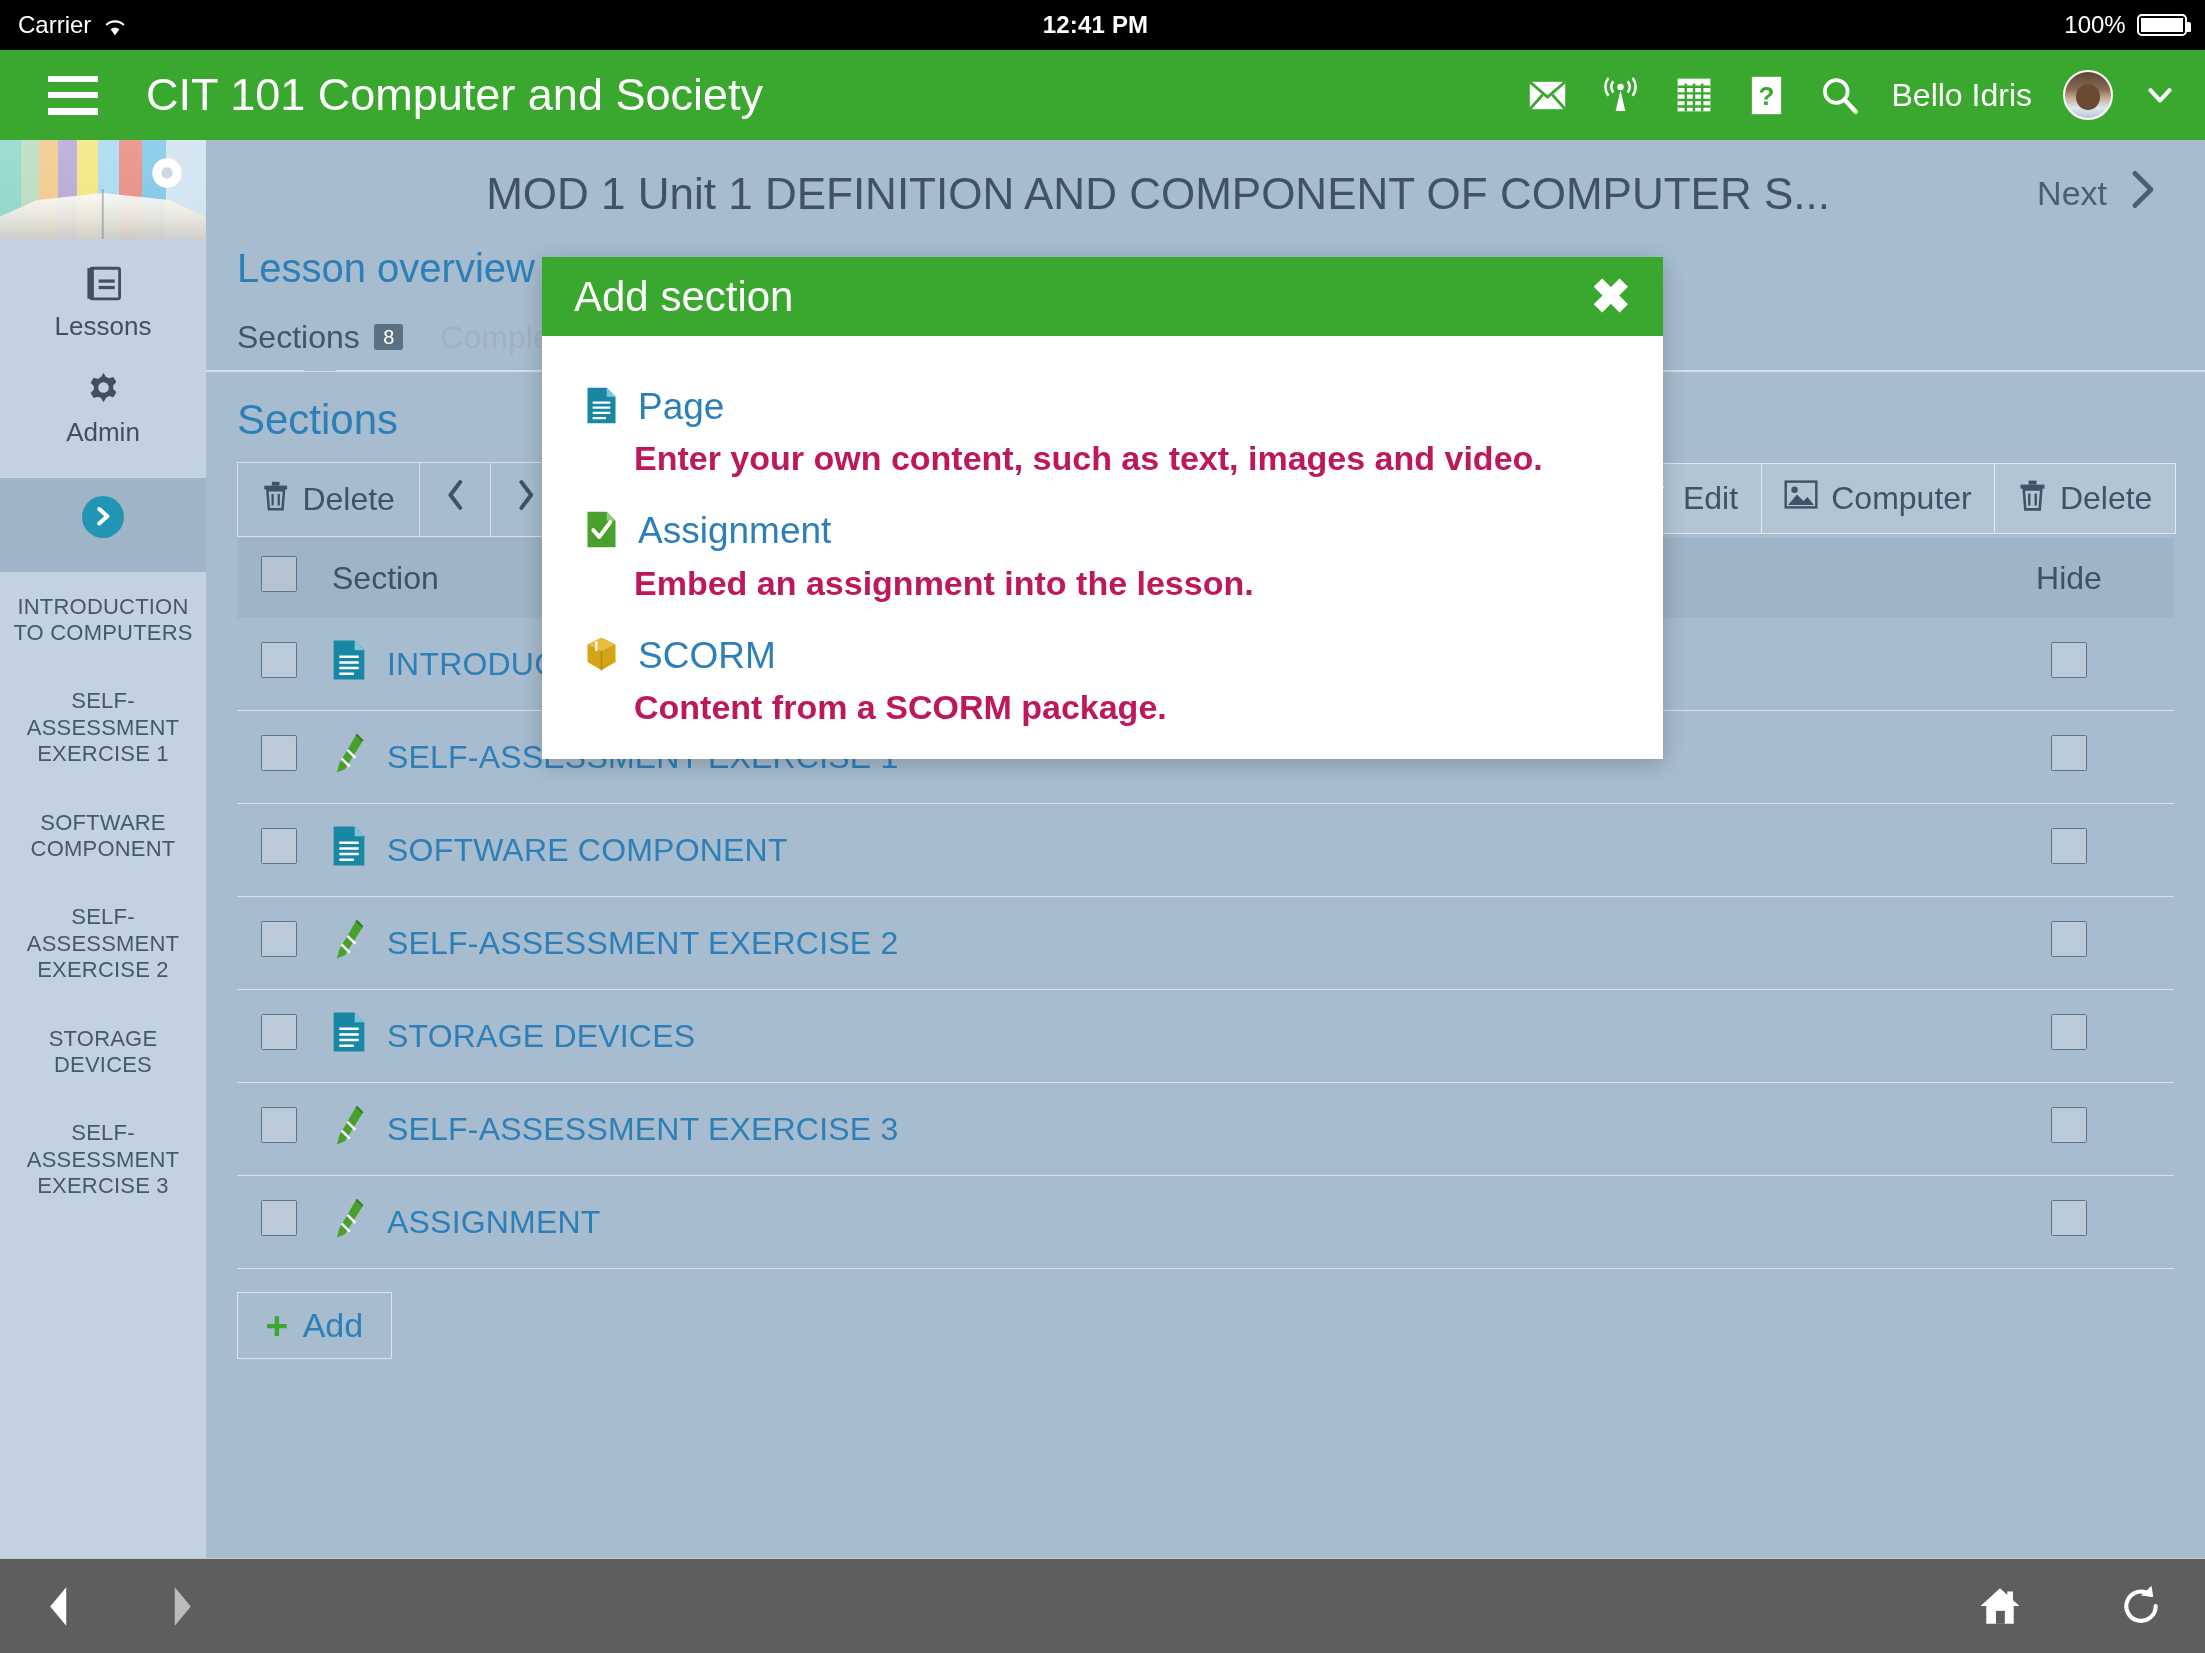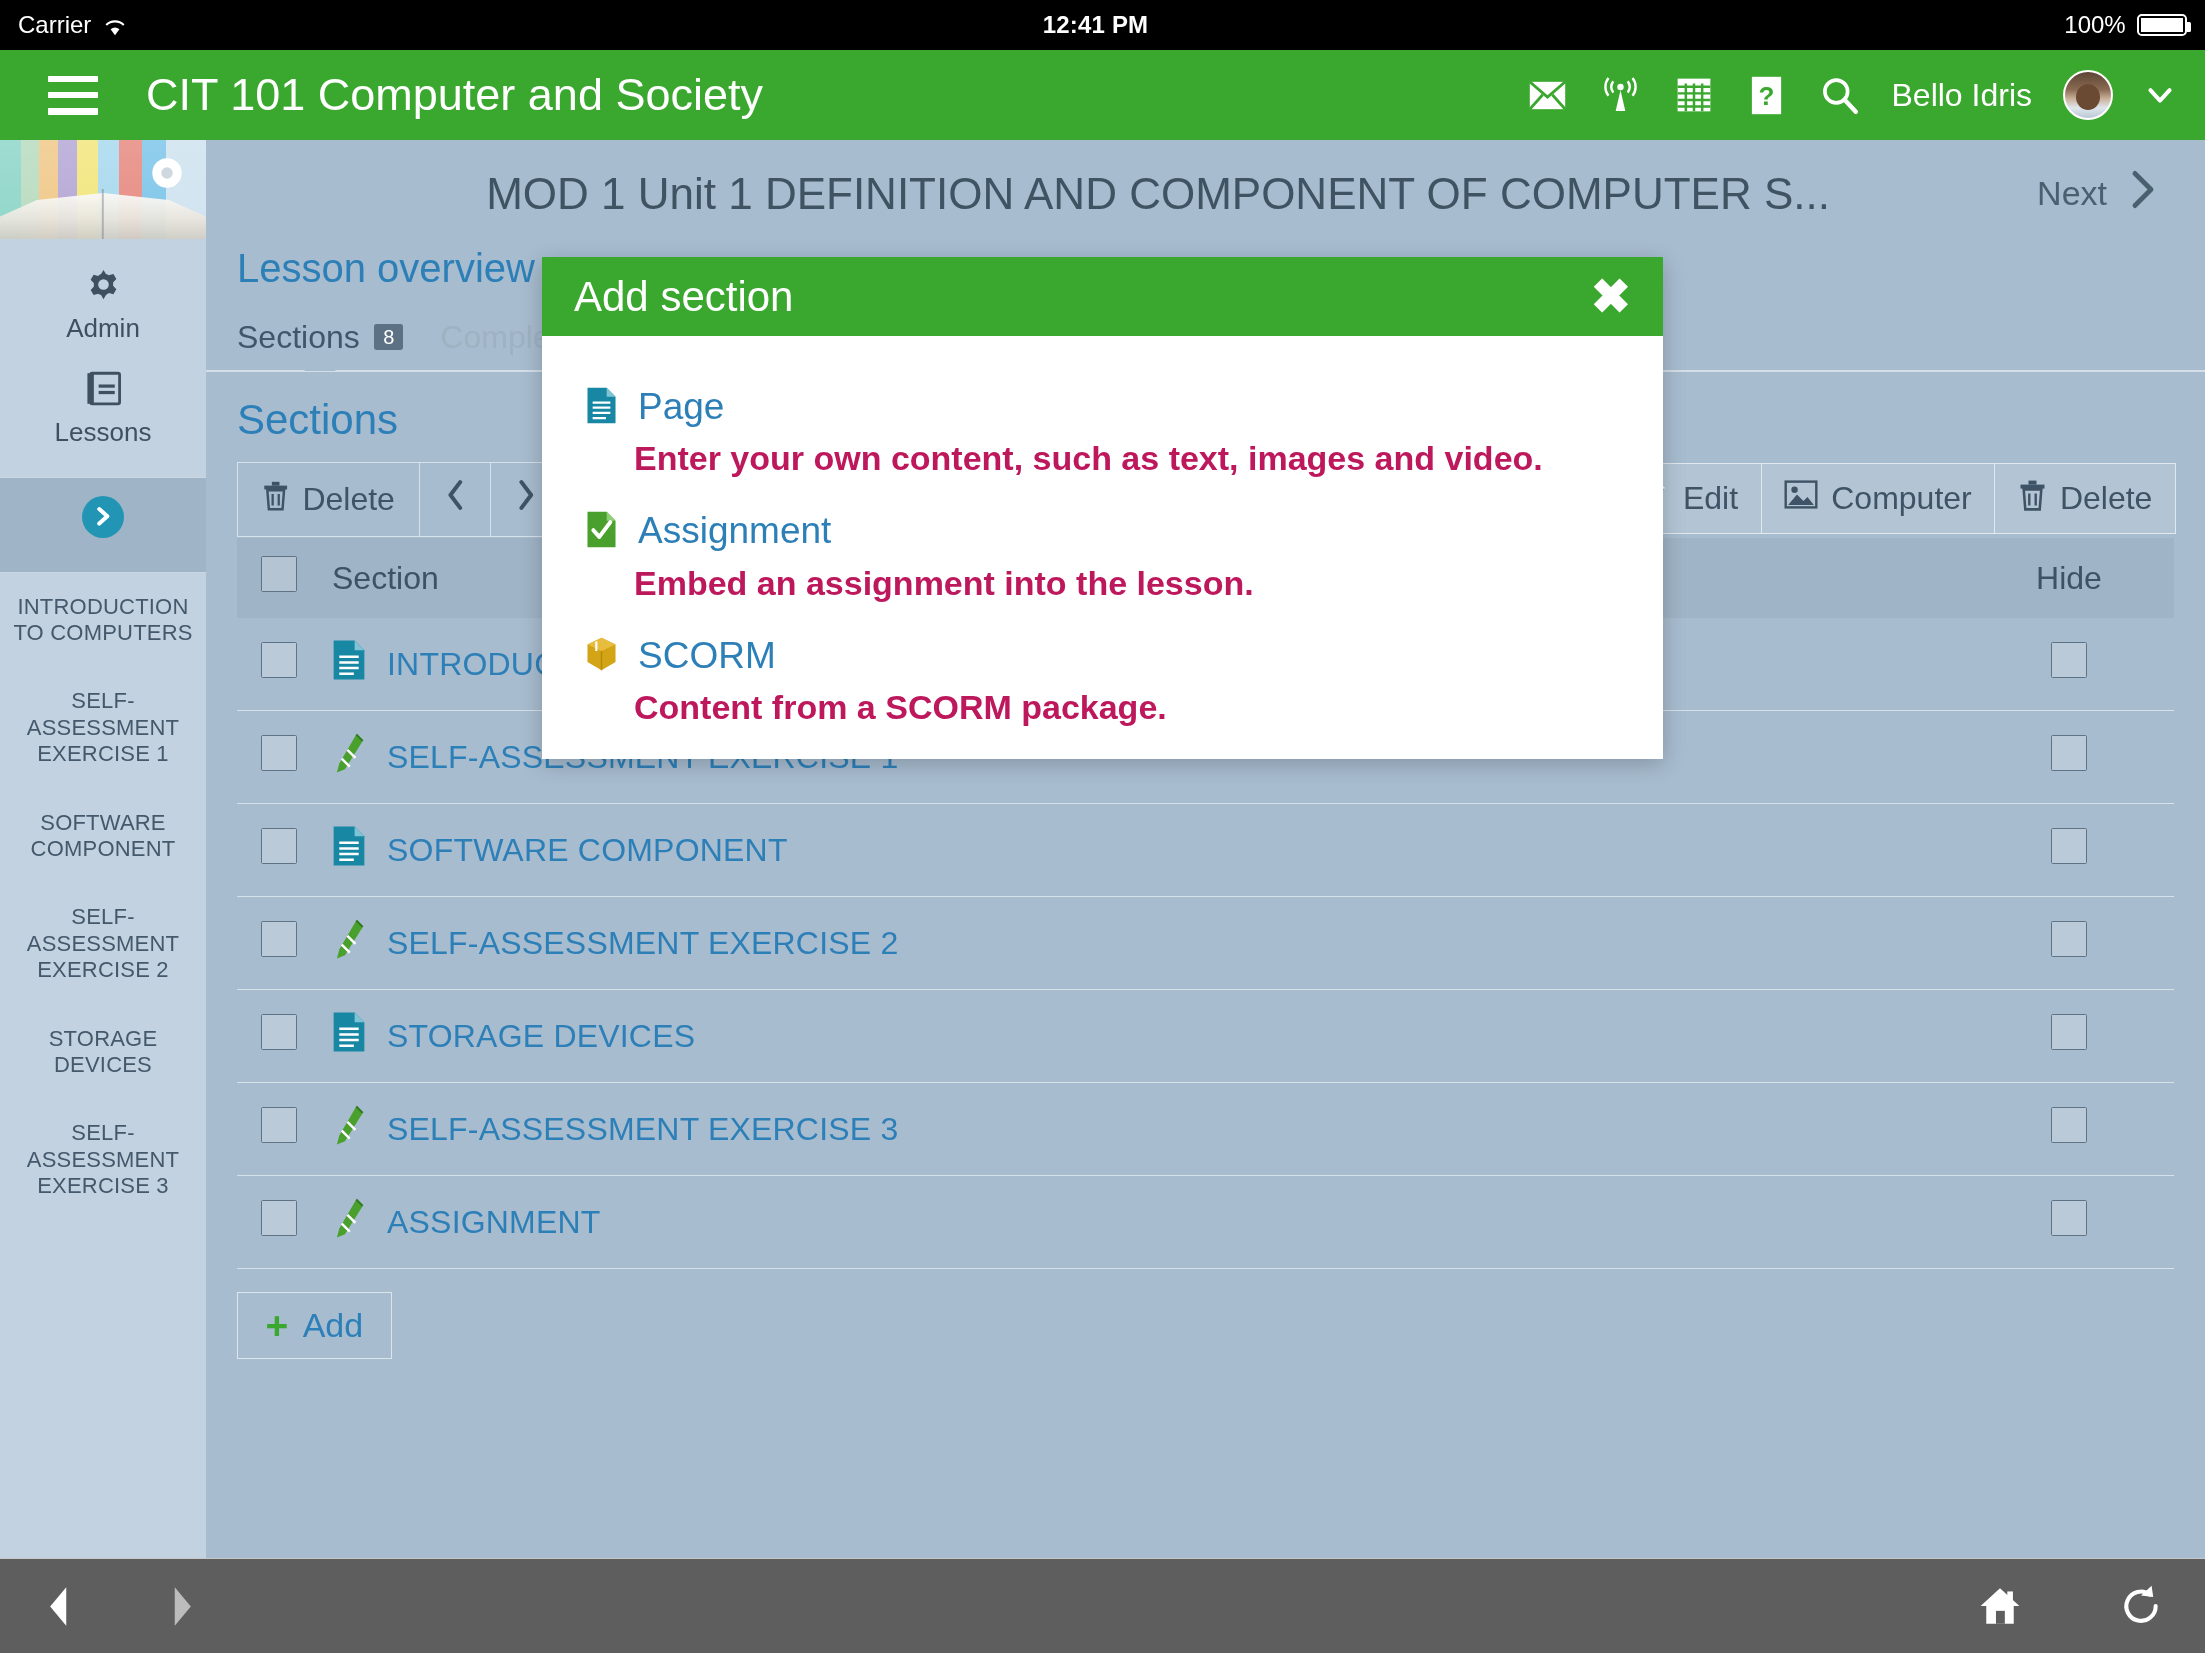--- a/index.html
+++ b/index.html
@@ -322,37 +322,37 @@
               <circle cx="22" cy="22" r="18"></circle>
             </g>
             <circle cx="22" cy="22" r="7" fill="#cfd8de"></circle>
           </svg>
         </span>
       </div>
 
       <div class="sb-top">
         <div class="sb-item">
           <span>
-            <svg width="39" height="39" viewBox="0 0 48 48">
-              <path fill="#3f5060" d="M24 6l3 5.2a14 14 0 013.6 1.5l5.6-1.6 3.6 6.2-4 4.3a14 14 0 010 3.9l4 4.3-3.6 6.2-5.6-1.6A14 14 0 0127 36.8L24 42l-3-5.2a14 14 0 01-3.6-1.5l-5.6 1.6L8.2 30.7l4-4.3a14 14 0 010-3.9l-4-4.3 3.6-6.2 5.6 1.6A14 14 0 0121 11.2z"></path>
-              <circle cx="24" cy="24" r="6.5" fill="#c3d2e0"></circle>
-            </svg>
-          </span>
-          <span class="lbl">Admin</span>
-        </div>
-        <div class="sb-item">
-          <span>
             <svg width="39" height="37" viewBox="0 0 48 46">
               <rect x="8" y="4" width="36" height="38" rx="2" fill="none" stroke="#3f5060" stroke-width="3.5"></rect>
               <rect x="4" y="4" width="8" height="38" fill="#3f5060"></rect>
               <rect x="18" y="18" width="20" height="4" fill="#3f5060"></rect>
               <rect x="18" y="26" width="20" height="4" fill="#3f5060"></rect>
             </svg>
           </span>
           <span class="lbl">Lessons</span>
+        </div>
+        <div class="sb-item">
+          <span>
+            <svg width="39" height="39" viewBox="0 0 48 48">
+              <path fill="#3f5060" d="M24 6l3 5.2a14 14 0 013.6 1.5l5.6-1.6 3.6 6.2-4 4.3a14 14 0 010 3.9l4 4.3-3.6 6.2-5.6-1.6A14 14 0 0127 36.8L24 42l-3-5.2a14 14 0 01-3.6-1.5l-5.6 1.6L8.2 30.7l4-4.3a14 14 0 010-3.9l-4-4.3 3.6-6.2 5.6 1.6A14 14 0 0121 11.2z"></path>
+              <circle cx="24" cy="24" r="6.5" fill="#c3d2e0"></circle>
+            </svg>
+          </span>
+          <span class="lbl">Admin</span>
         </div>
       </div>
 
       <div class="sb-active">
         <div class="bubble">
           <svg width="22.6" height="22.6" viewBox="0 0 28 28">
             <path d="M9 5 L19 14 L9 23" stroke="#fff" stroke-width="5" fill="none" stroke-linecap="round" stroke-linejoin="round"></path>
           </svg>
         </div>
       </div>

